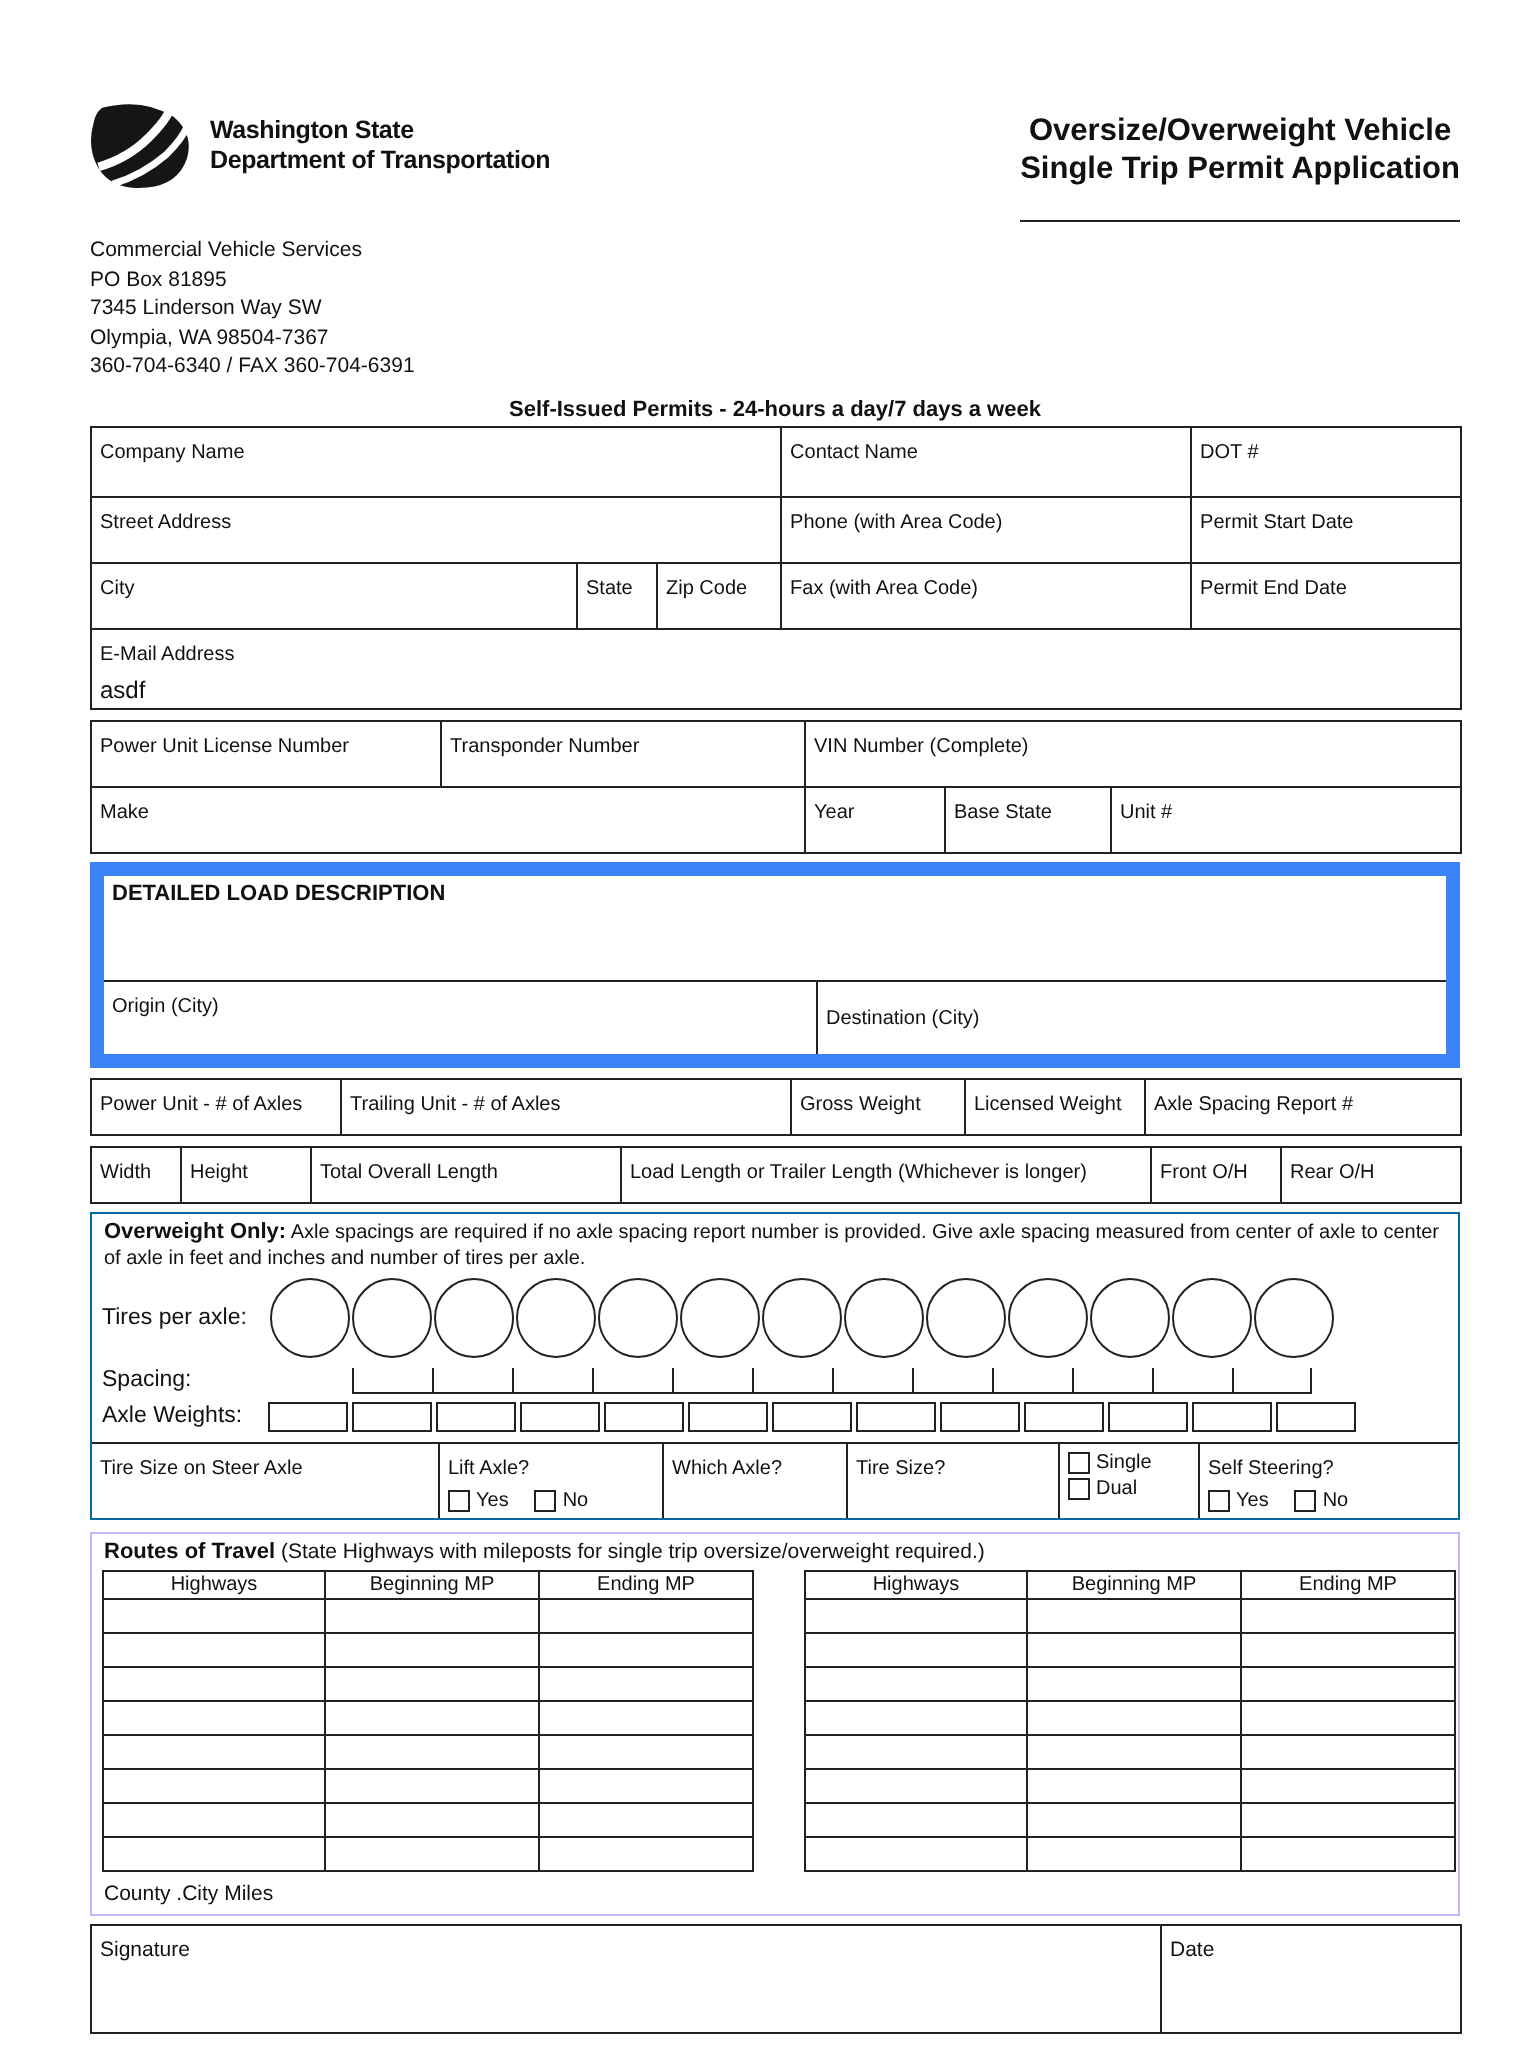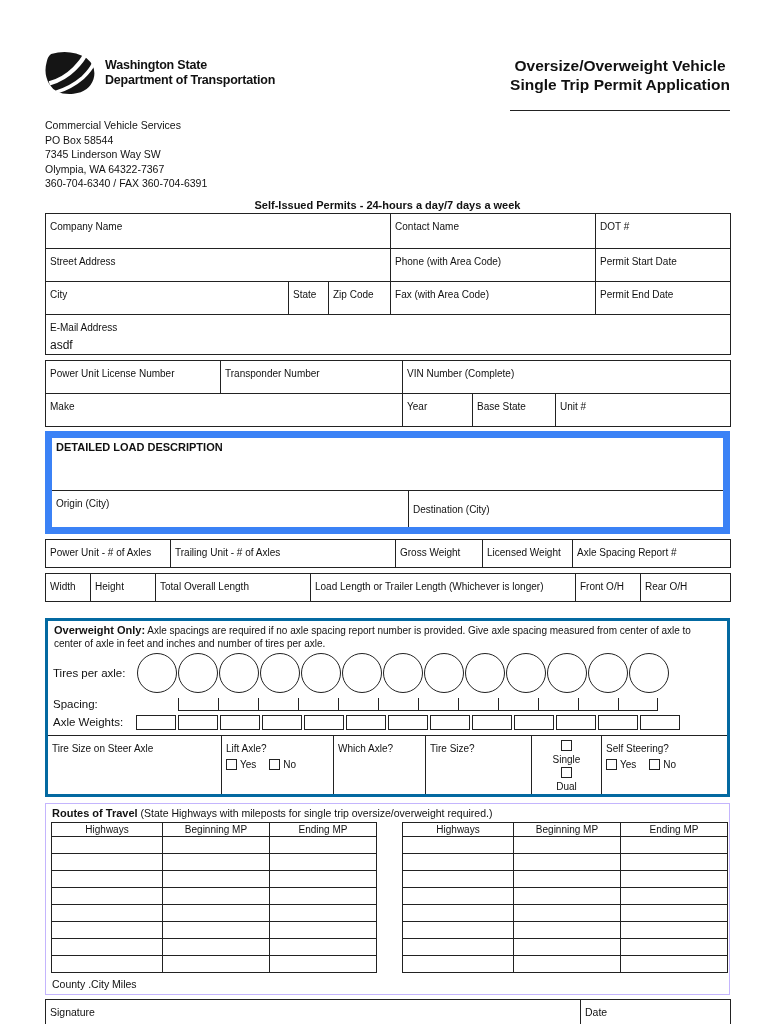--- a/index.html
+++ b/index.html
@@ -32,41 +32,41 @@
   .load-checks { width:233px; border-left:1px solid #222; padding:2px 6px; }
   .check-row { display:flex; align-items:center; gap:5px; height:16px; }
   .load-bottom { display:flex; border-top:1px solid #222; }
   .load-origin { width:357px; border-right:1px solid #222; min-height:36px; padding:2px 4px; }
   .load-dest { flex:1; padding:8px 4px;text-decoration:underline; }
 
   .strip { margin-top:5px; }
   .strip td { height:28px; }
 
   
-  .ow-box { border:3px solid #0369a1; margin-top:16px; width:685px; }
+  .ow-box { border:1px solid #0369a1; margin-top:4px; width:685px; }
   .ow-text { font-size:10px; line-height:13px; padding:3px 6px 1px; }
   .ow-title { font-weight:bold; font-size:11px; }
   .ow-row { display:flex; align-items:center; padding:2px 5px; }
   .ow-lab { font-size:11.5px; flex:none; }
   .w1 { width:84px; } .w2 { width:125px; } .w3 { width:83px; }
   .gen-row { display:flex; align-items:flex-end; }
   .circle { width:40px; height:40px; border:1px solid #222; border-radius:50%; margin-right:1px; flex:none; background:#fff; }
   .ruler { height:14px; }
   .sp-cell { width:40px; height:13px; border-left:1px solid #222; border-bottom:1px solid #222; flex:none; }
   .sp-cell:last-child { border-right:1px solid #222; }
   .wt-box { width:40px; height:15px; border:1px solid #222; margin-right:2px; flex:none; background:#fff; }
   .ow-bottom { display:flex; border-top:1px solid #222; min-height:38px; margin-top:3px; }
   .oc { padding:2px 4px; }
   .c1 { width:173px; } .c2 { width:112px; border-left:1px solid #222; }
   .c3 { width:92px; border-left:1px solid #222; } .c4 { width:106px; border-left:1px solid #222; }
   .c5 { width:70px; border-left:1px solid #222; } .c6 { flex:1; border-left:1px solid #222; }
   .cb { width:11px; height:11px; border:1px solid #222; background:#fff; flex:none; display:inline-block; }
   .cb-line { display:flex; align-items:center; gap:3px; margin-top:3px; }
   .cb-line .cb:not(:first-child) { margin-left:10px; }
-  .c5 .cb-line { margin-top:2px;flex-direction:column; }
+  .c5 .cb-line { margin-top:2px; }
 
   
   .routes-box { border:1px solid #c4b5fd; margin-top:6px; width:685px; }
   .routes-title { font-size:10.5px; padding:3px 6px 2px; }
   .routes-title .b { font-weight:bold; font-size:11px; }
   .routes-tables { display:flex; padding:1px 5px 0; gap:25px; }
   .rtable { border-collapse:collapse; table-layout:fixed; width:325px; }
   .rtable td { border:1px solid #222; font-size:10px; padding:1px 3px; height:17px; vertical-align:top; }
   .rtable .hdr td { text-align:center; height:14px; padding:1px 2px; }
   .col-h { width:111px; } .col-m { width:107px; }
@@ -97,23 +97,23 @@
       </div>
     </div>
     <div class="doc-title">
       <div>Oversize/Overweight Vehicle</div>
       <div>Single Trip Permit Application</div>
     </div>
   </div>
 
   <div class="address">
     <div>Commercial Vehicle Services</div>
-    <div>PO Box 58544</div>
+    <div>PO Box 81895</div>
     <div>7345 Linderson Way SW</div>
-    <div>Olympia, WA 64322-7367</div>
+    <div>Olympia, WA 98504-7367</div>
     <div>360-704-6340 / FAX 360-704-6391</div>
   </div>
 
   <div class="banner">Self-Issued Permits - 24-hours a day/7 days a week</div>
 
   <table class="ftable contact">
     <colgroup>
         <col style="width:243px">
         <col style="width:40px">
         <col style="width:62px">

